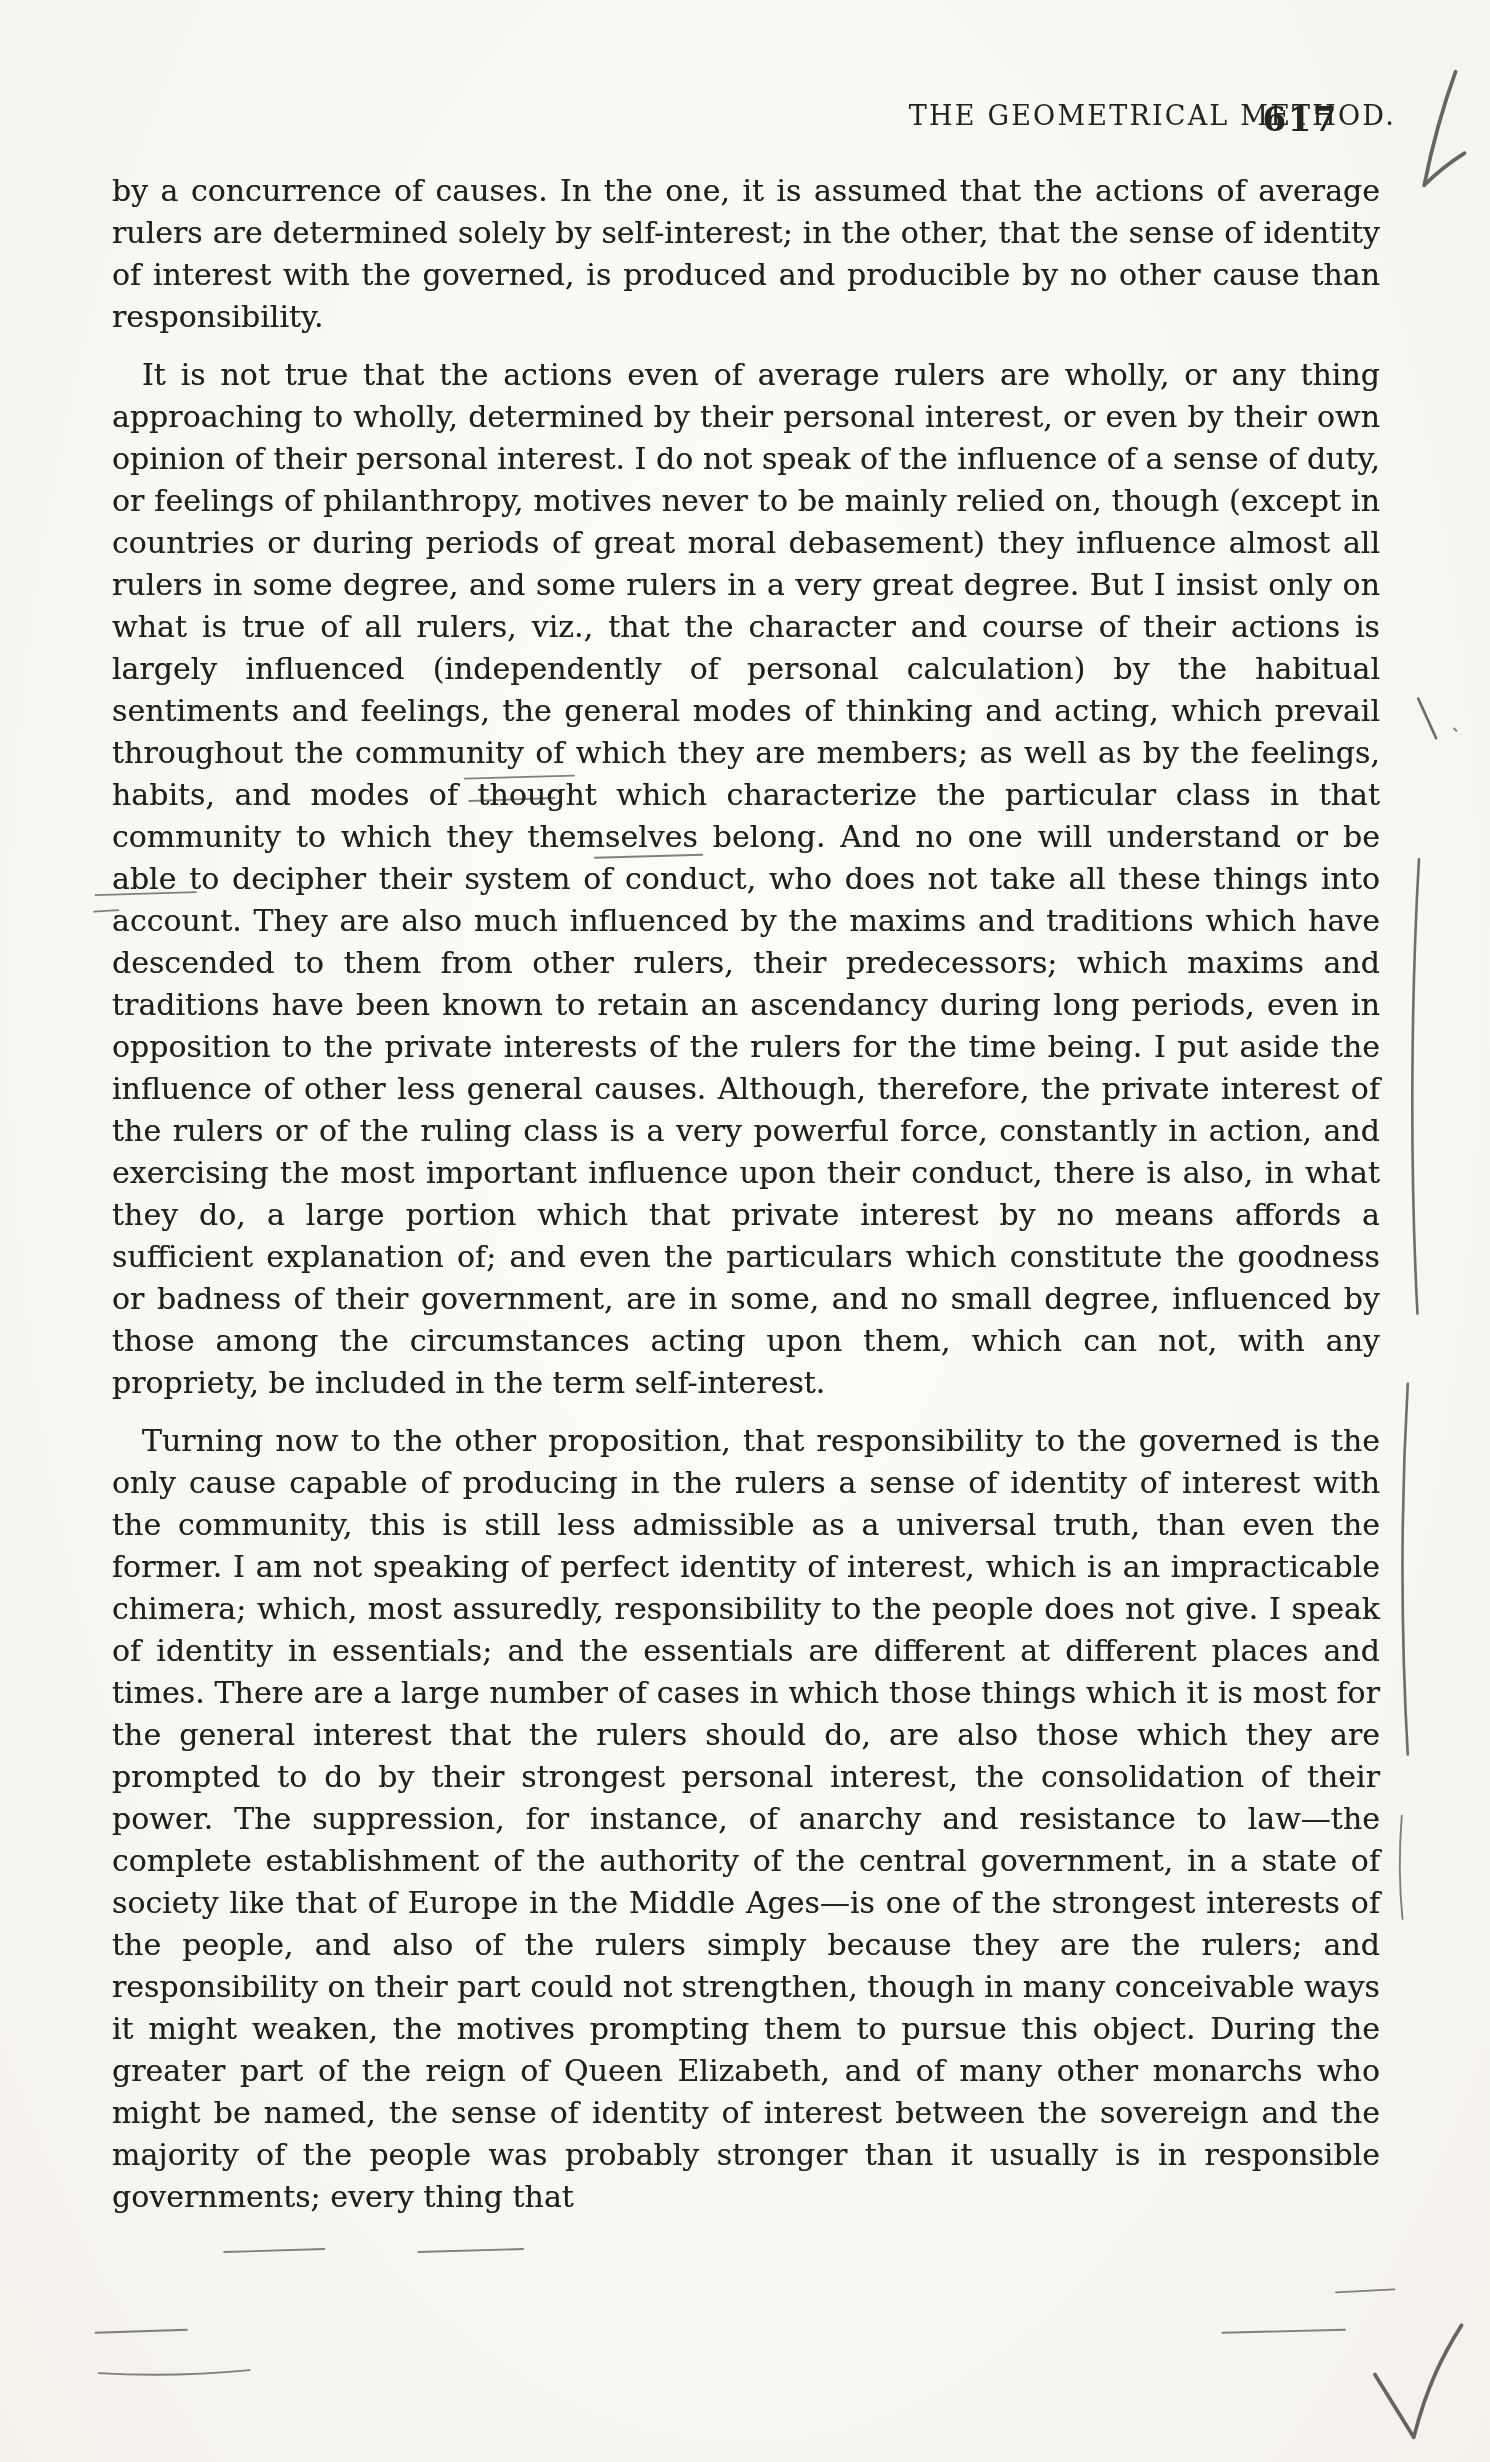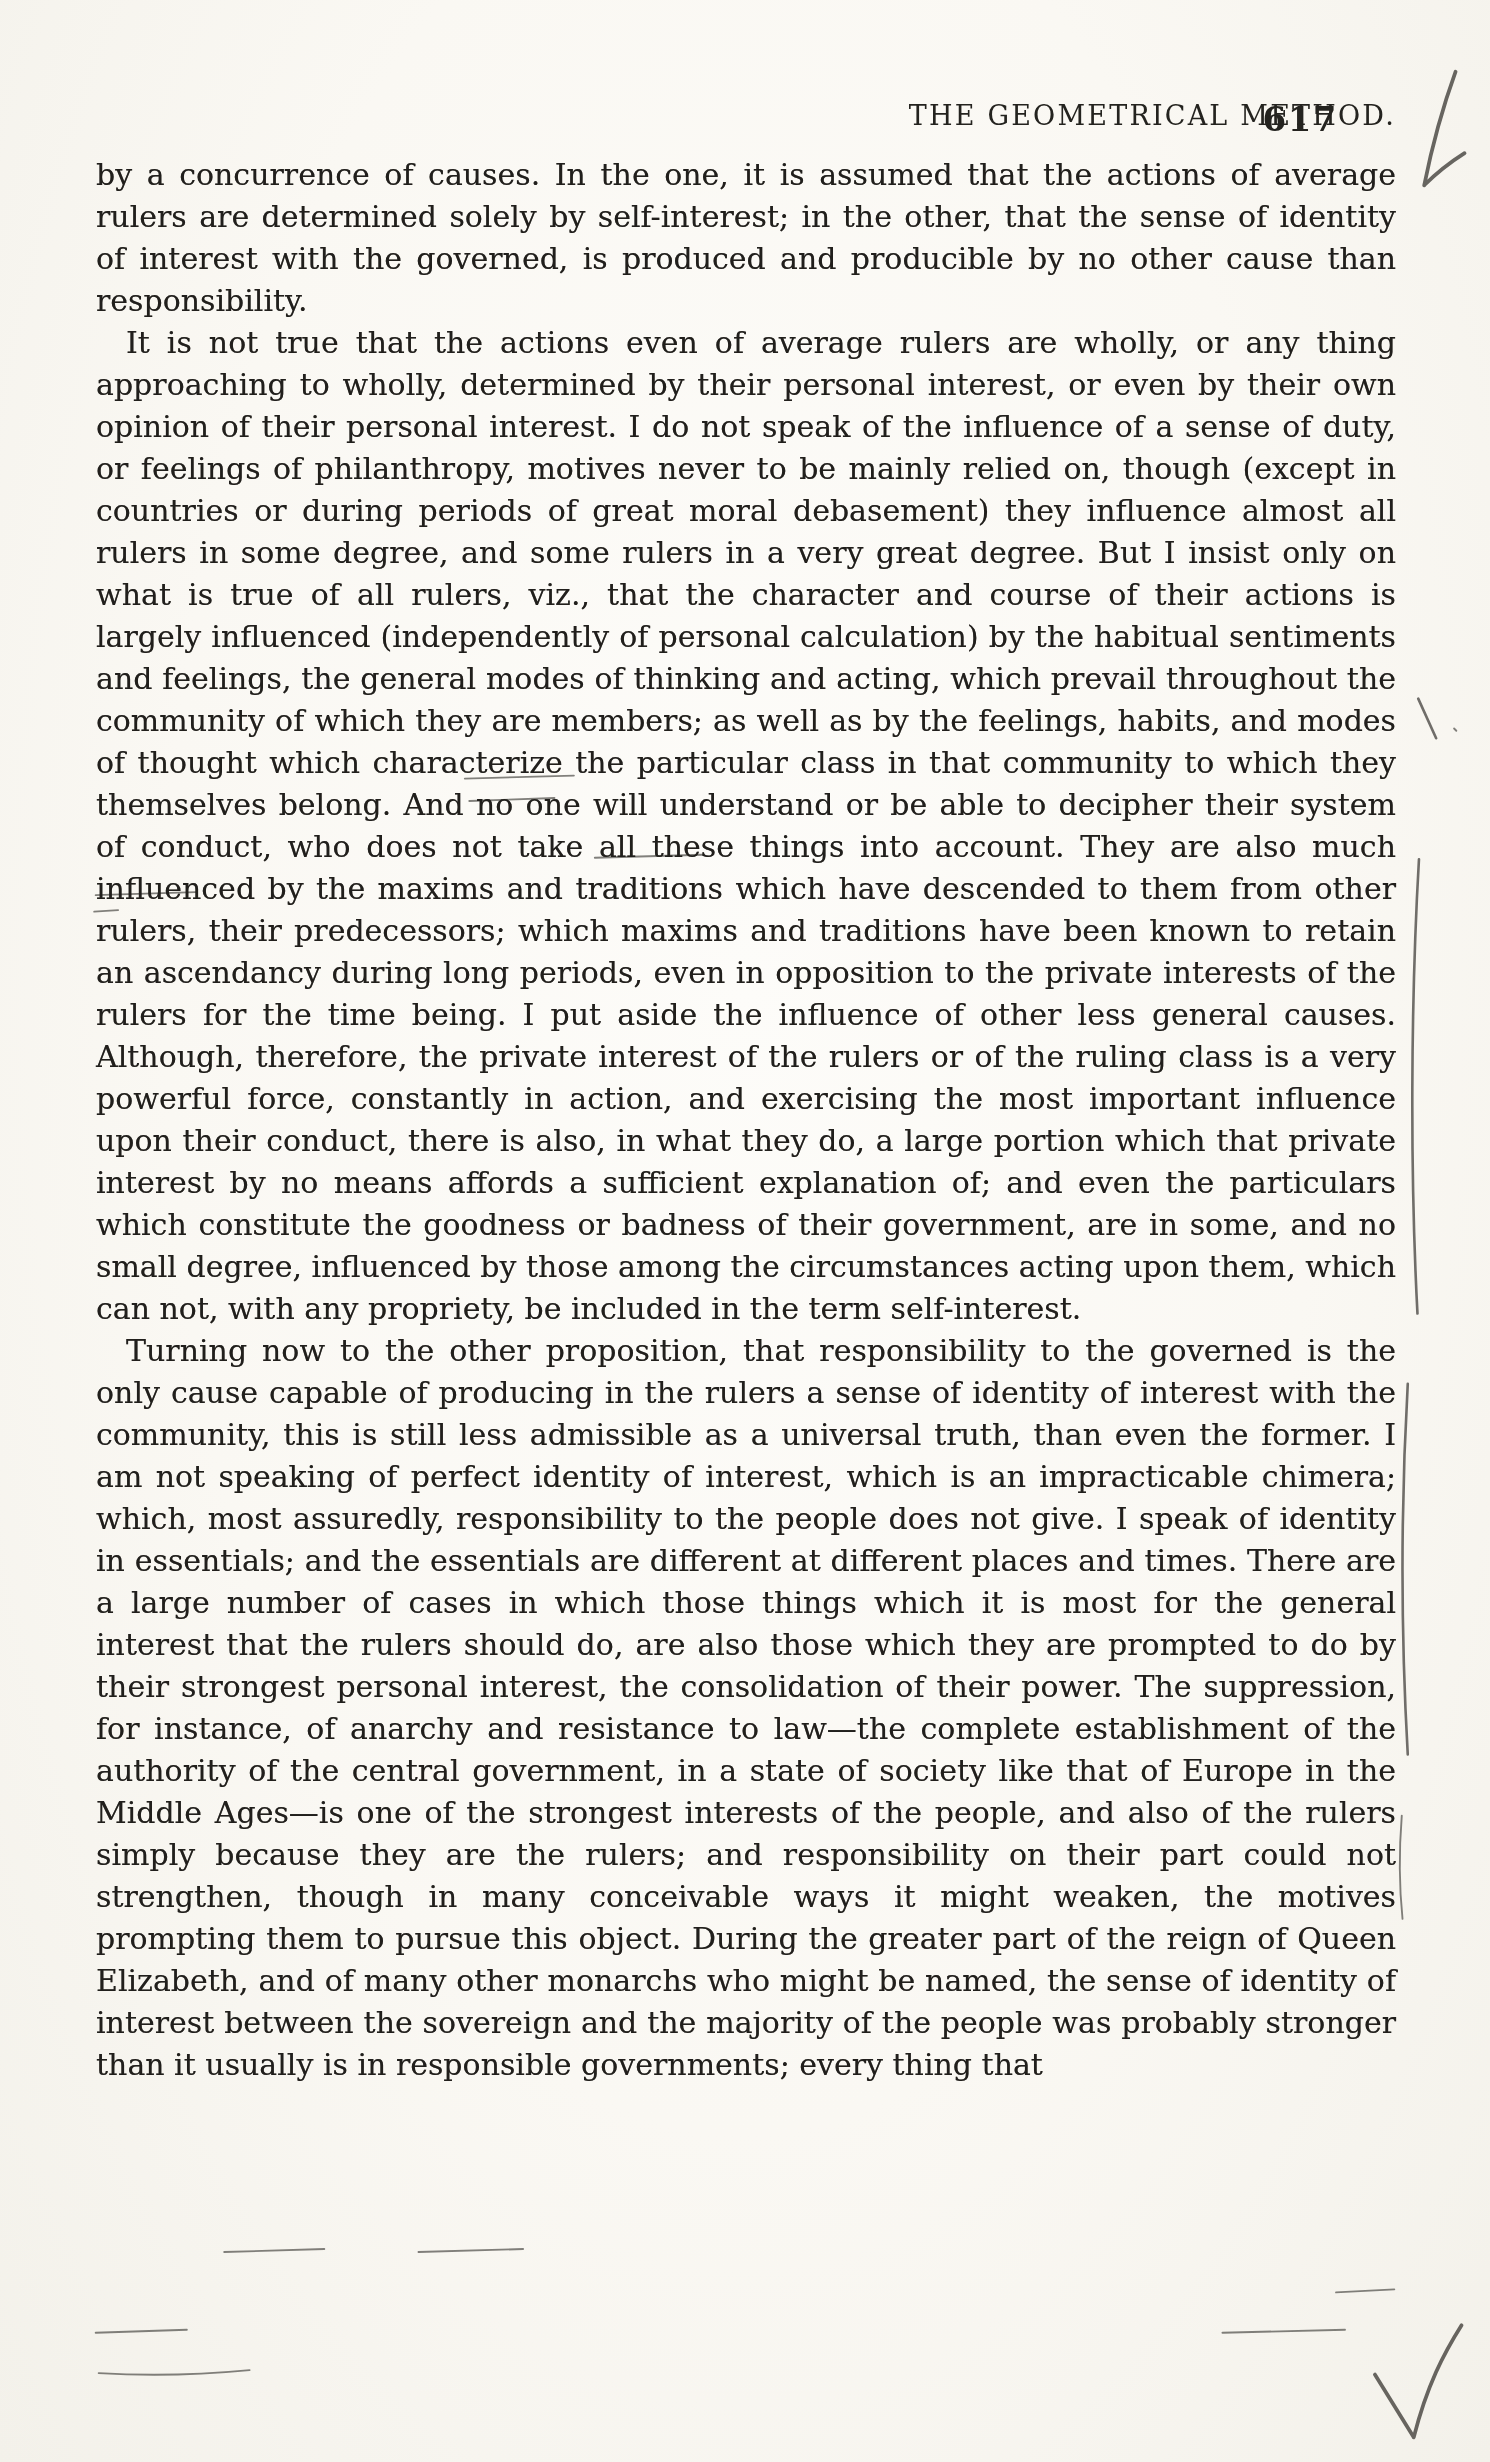--- a/index.html
+++ b/index.html
@@ -47,21 +47,21 @@
     left: 96px;
     top: 154px;
     width: 1300px;
     font-size: 30px;
     line-height: 42px;
     text-align: justify;
     color: #211f1c;
     text-shadow: 0 0 0.4px rgba(35,32,28,0.55);
   }
   .para {
-    margin: 0;
+    margin: 16px;
     text-indent: 30px;
   }
   .para.no-indent {
     text-indent: 0;
   }
   .pencil-marks {
     position: absolute;
     left: 0;
     top: 0;
     width: 1490px;

